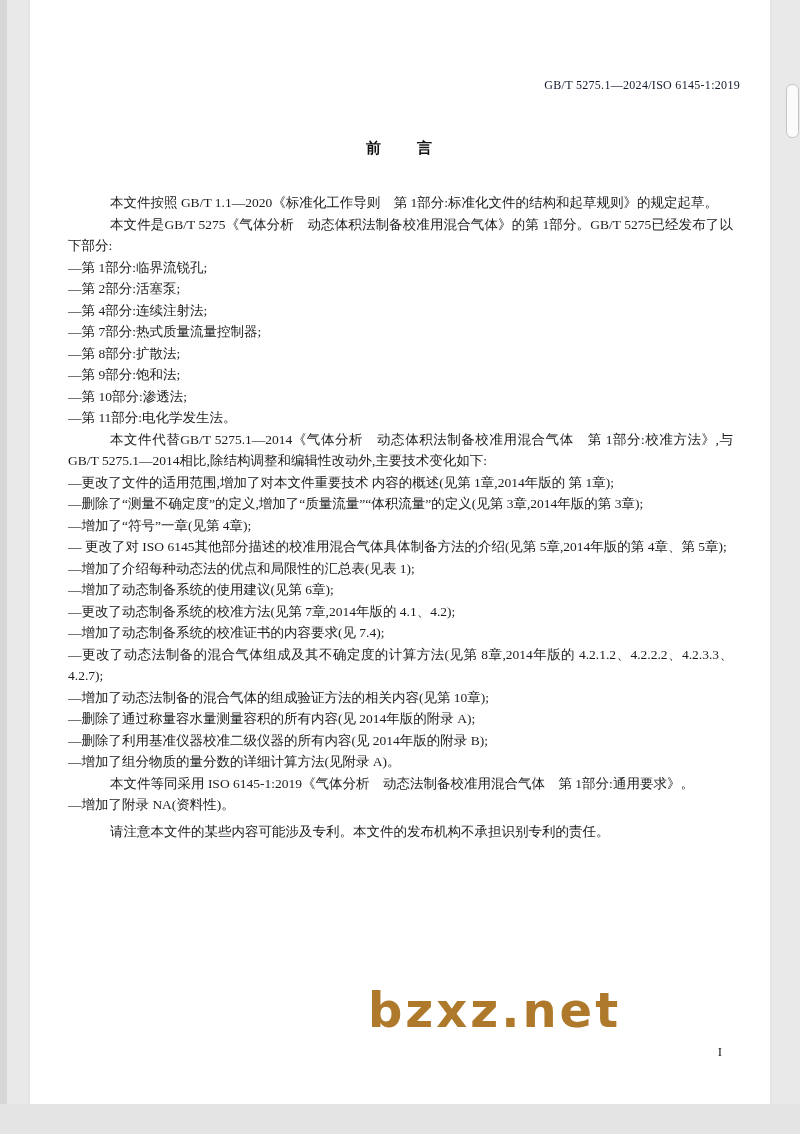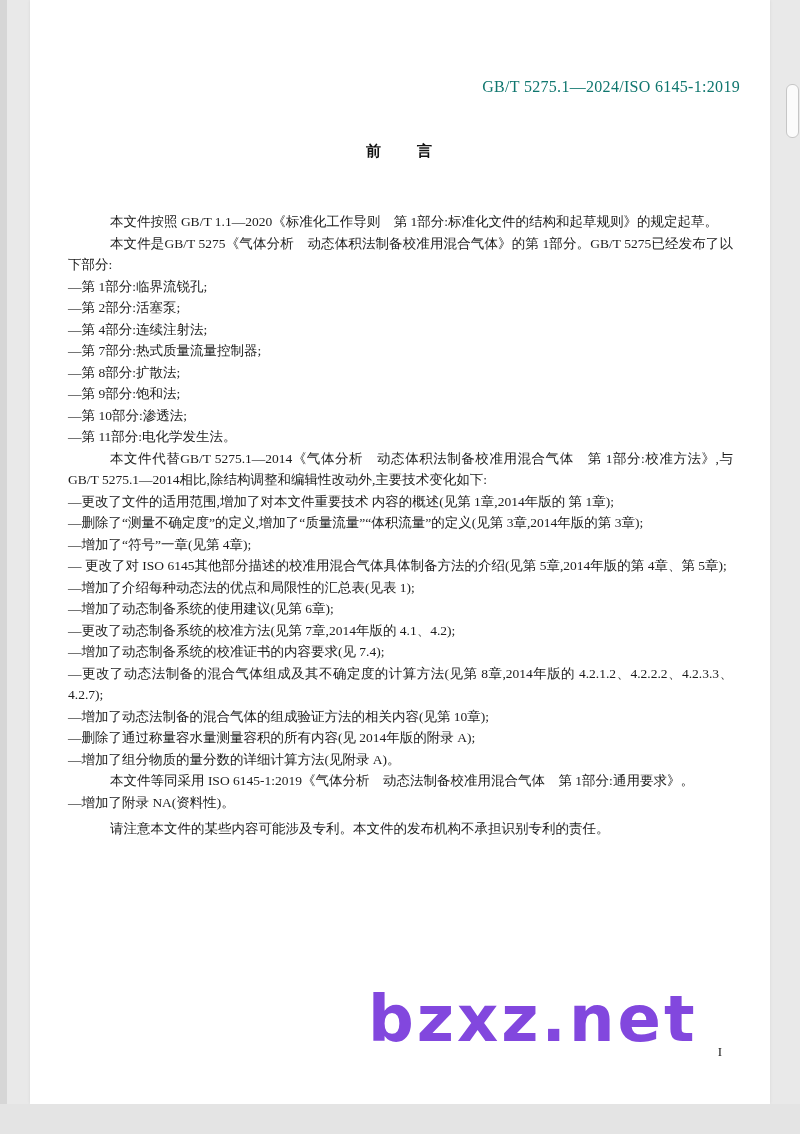--- a/index.html
+++ b/index.html
@@ -13,58 +13,58 @@
   .edge-strip{position:absolute;left:0;top:0;width:7px;height:100%;background:#d6d6d6;}
   .page{
     position:absolute;left:30px;top:0;width:740px;height:1104px;
     background:#ffffff;
     box-shadow:0 0 3px rgba(0,0,0,0.08);
     color:#1c1c1c;
   }
   .header{
     margin:78px 30px 0 0;
     text-align:right;
-    font-size:16px;
+    font-size:12px;
     letter-spacing:0.3px;
-    color:#0f766e;
+    color:#0f172a;
   }
   .title{
     margin:46px 0 0 0;
     text-align:center;
     font-size:15px;
     font-weight:bold;
     letter-spacing:2px;
     color:#111;
   }
   .content{
-    margin-top:50px;
+    margin-top:34px;
     padding:0 37px 0 38px;
     font-size:13.5px;
     line-height:21.5px;
     color:#1c1c1c;
     text-align:justify;
   }
   .content p{margin:0;}
   .para{text-indent:42px;}
   .item{margin-left:62px;}
   .gap-top{margin-top:5px !important;}
   .pagenum{
     position:absolute;
     right:48px;bottom:44px;
     font-size:13px;
     color:#222;
   }
   .watermark{
     position:absolute;
     left:368px;top:982px;
     font-family:"DejaVu Sans","Liberation Sans",sans-serif;
-    font-size:64px;
+    font-size:48px;
     font-weight:bold;
     letter-spacing:3px;
-    color:#6d28d9;
+    color:#a16207;
     opacity:0.85;
     text-shadow:1px 1px 0 #ffffff;
     pointer-events:none;
     white-space:nowrap;
   }
   .scrollbar-thumb{
     position:absolute;
     right:1px;top:84px;
     width:11px;height:52px;
     background:#fbfbfb;
@@ -99,20 +99,21 @@
       <p class="item">—删除了“测量不确定度”的定义,增加了“质量流量”“体积流量”的定义(见第 3章,2014年版的第 3章);</p>
       <p class="item">—增加了“符号”一章(见第 4章);</p>
       <p class="item">— 更改了对 ISO 6145其他部分描述的校准用混合气体具体制备方法的介绍(见第 5章,2014年版的第 4章、第 5章);</p>
       <p class="item">—增加了介绍每种动态法的优点和局限性的汇总表(见表 1);</p>
       <p class="item">—增加了动态制备系统的使用建议(见第 6章);</p>
       <p class="item">—更改了动态制备系统的校准方法(见第 7章,2014年版的 4.1、4.2);</p>
       <p class="item">—增加了动态制备系统的校准证书的内容要求(见 7.4);</p>
       <p class="item">—更改了动态法制备的混合气体组成及其不确定度的计算方法(见第 8章,2014年版的 4.2.1.2、4.2.2.2、4.2.3.3、4.2.7);</p>
       <p class="item">—增加了动态法制备的混合气体的组成验证方法的相关内容(见第 10章);</p>
       <p class="item">—删除了通过称量容水量测量容积的所有内容(见 2014年版的附录 A);</p>
+      <p class="item">—删除了利用基准仪器校准二级仪器的所有内容(见 2014年版的附录 B);</p>
       <p class="item">—增加了组分物质的量分数的详细计算方法(见附录 A)。</p>
       <p class="para">本文件等同采用 ISO 6145-1:2019《气体分析　动态法制备校准用混合气体　第 1部分:通用要求》。</p>
       <p class="item">—增加了附录 NA(资料性)。</p>
       <p class="para gap-top">请注意本文件的某些内容可能涉及专利。本文件的发布机构不承担识别专利的责任。</p>
     </div>
 
     <div class="pagenum">I</div>
   </div>
 
   <div class="watermark">bzxz.net</div>

